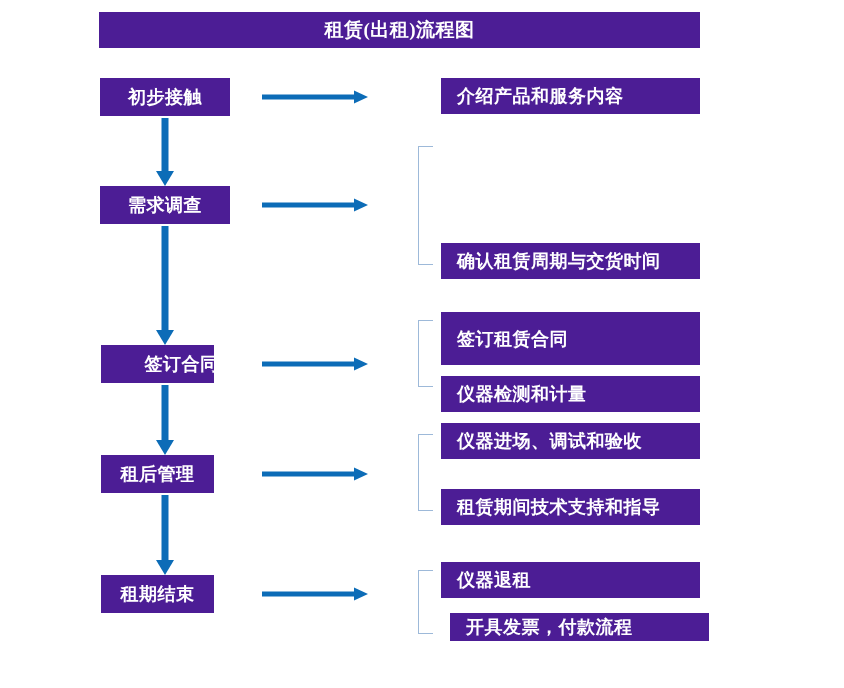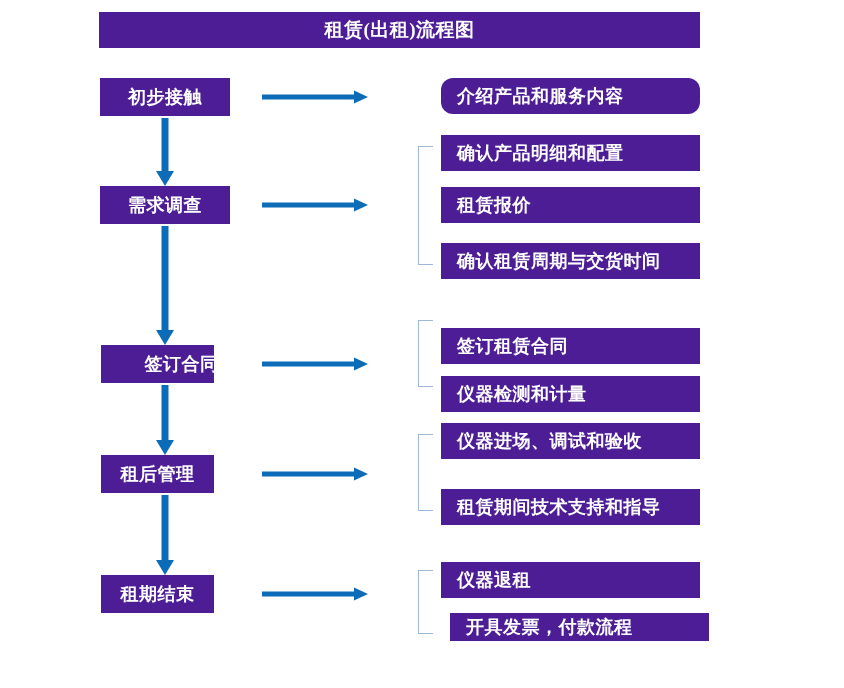--- a/index.html
+++ b/index.html
@@ -68,29 +68,27 @@
   <div class="box stage-box" style="left:100px; top:78px; width:130px; height:38px;">初步接触</div>
 
   <div class="box stage-box" style="left:100px; top:186px; width:130px; height:38px;text-align:right;">需求调查</div>
 
   <div class="box stage-box" style="left:101px; top:345px; width:113px; height:38px;padding-left:48px;">签订合同</div>
 
   <div class="box stage-box" style="left:101px; top:575px; width:113px; height:38px;">租期结束</div>
 
   <div class="box stage-box" style="left:101px; top:455px; width:113px; height:38px;">租后管理</div>
 
-  <div class="box detail-box" style="left:441px; top:78px; width:259px; height:36px;border-radius:12px;">介绍产品和服务内容</div>
+  <div class="box detail-box" style="left:441px; top:78px; width:259px; height:36px;">介绍产品和服务内容</div>
 
-  <div class="box detail-box" style="left:441px; top:135px; width:259px; height:36px;">确认产品明细和配置</div>
 
-  <div class="box detail-box" style="left:441px; top:187px; width:259px; height:36px;">租赁报价</div>
 
   <div class="box detail-box" style="left:441px; top:243px; width:259px; height:36px;">确认租赁周期与交货时间</div>
 
-  <div class="box detail-box" style="left:441px; top:328px; width:259px; height:36px;">签订租赁合同</div>
+  <div class="box detail-box" style="left:441px; top:312px; width:259px; height:53px;">签订租赁合同</div>
 
   <div class="box detail-box" style="left:441px; top:376px; width:259px; height:36px;">仪器检测和计量</div>
 
   <div class="box detail-box" style="left:441px; top:423px; width:259px; height:36px;">仪器进场、调试和验收</div>
 
   <div class="box detail-box" style="left:441px; top:489px; width:259px; height:36px;">租赁期间技术支持和指导</div>
 
   <div class="box detail-box" style="left:441px; top:562px; width:259px; height:36px;">仪器退租</div>
 
   <div class="box detail-box" style="left:450px; top:613px; width:259px; height:28px;">开具发票，付款流程</div>

